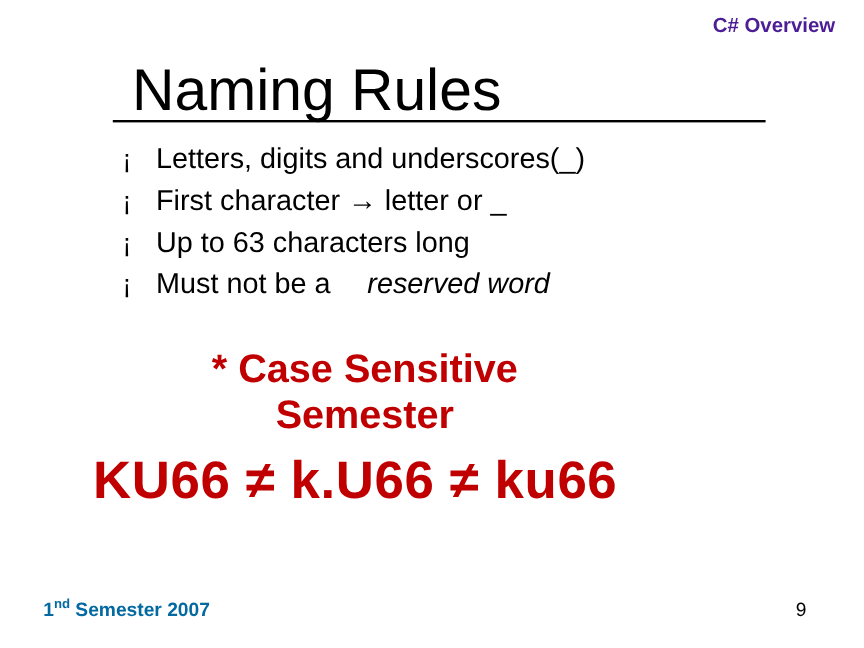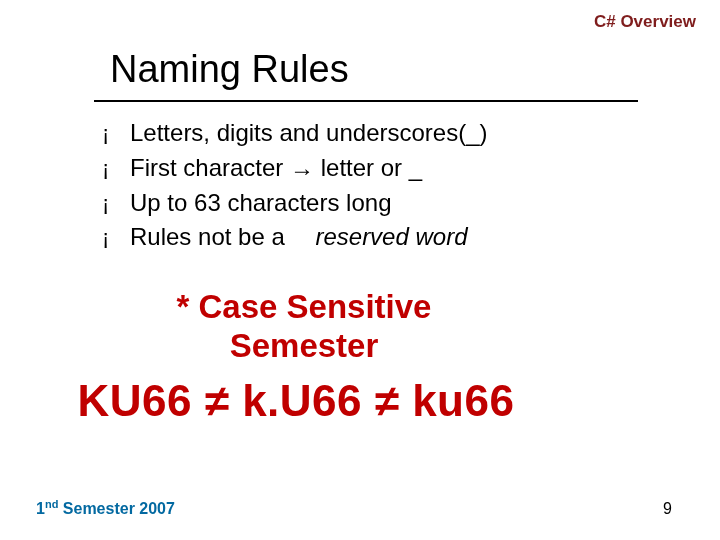--- a/index.html
+++ b/index.html
@@ -6,30 +6,30 @@
   html, body { width: 720px; height: 540px; overflow: hidden; }
   body {
     background: #ffffff;
     font-family: Verdana, Geneva, sans-serif;
     position: relative;
   }
   .header-label {
     position: absolute;
     top: 12px;
     right: 24px;
-    color: #7f1d1d;
+    color: #4c1d95;
     font-weight: bold;
     font-size: 17px;
   }
   .slide-title {
     position: absolute;
     top: 48px;
     left: 110px;
     font-family: Arial, Helvetica, sans-serif;
-    font-size: 38px;
+    font-size: 49px;
     color: #000000;
     font-weight: 400;
   }
   .title-rule {
     position: absolute;
     top: 100px;
     left: 94px;
     width: 544px;
     height: 0;
     border-top: 2.5px solid #000000;
@@ -114,21 +114,21 @@
       <span>First character </span><span class="arrow">→</span><span> letter or _</span>
     </span>
   </div>
   <div class="bullet-row">
     <span class="bullet-mark">¡</span>
     <span class="bullet-text">Up to 63 characters long</span>
   </div>
   <div class="bullet-row">
     <span class="bullet-mark">¡</span>
     <span class="bullet-text">
-      <span>Rules not be a </span><span class="reserved">reserved word</span>
+      <span>Must not be a </span><span class="reserved">reserved word</span>
     </span>
   </div>
 </div>
 
 <div class="case-sensitive">
   <div>* Case Sensitive</div>
   <div>Semester</div>
 </div>
 
 <div class="example-line">KU66 ≠ k.U66 ≠ ku66</div>

